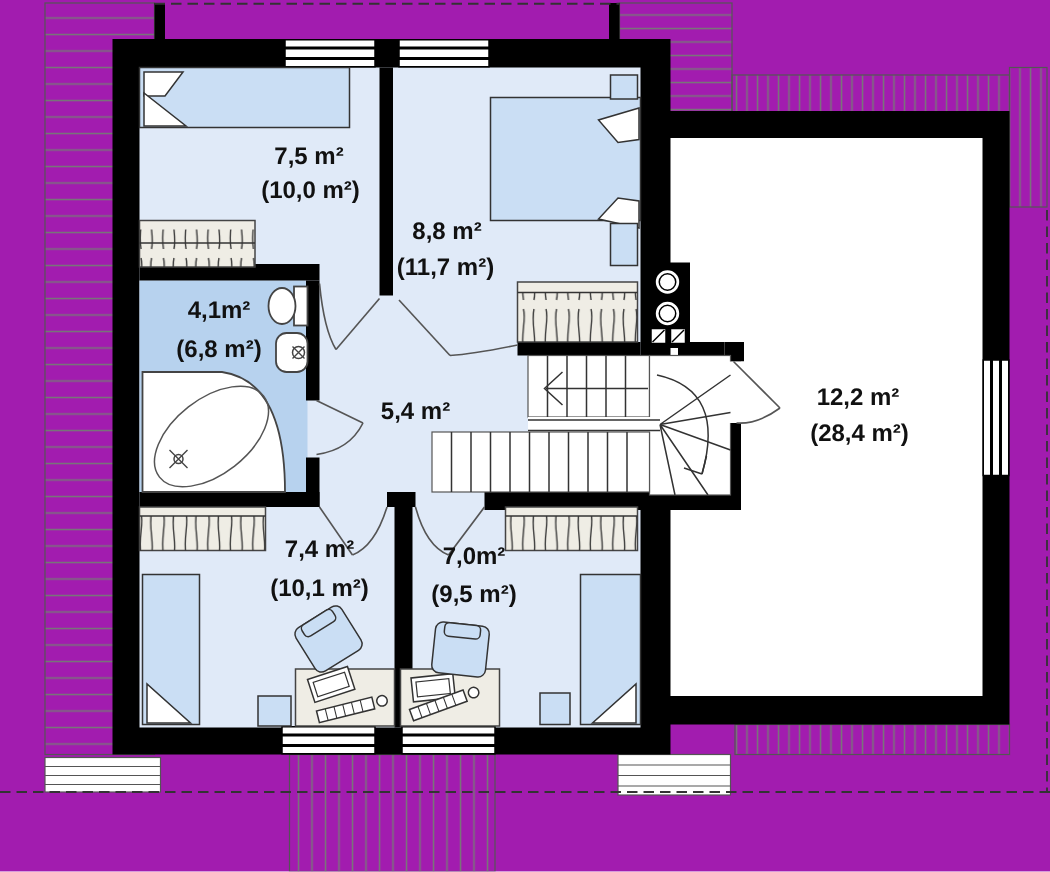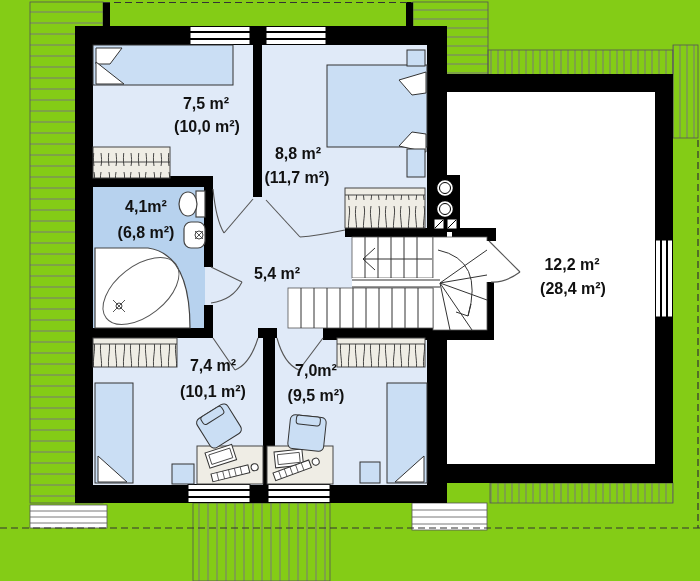--- a/index.html
+++ b/index.html
@@ -1,16 +1,16 @@
 <!DOCTYPE html>
 <html style="--wall: #000000; --room-floor: #e0eaf8; --bathroom-floor: #b7d2ee; --furniture-blue: #cadef4; --furniture-outline: #333333; --cabinet-fill: #efede5; --hatch-line: #777777; --label-text: #111111;"><head>
 <meta charset="utf-8">
 <style>
   html,body{margin:0;padding:0;background:#fff;}
-  #stage{position:relative;width:700px;height:581px;background:#84cc16;overflow:hidden;
+  #stage{position:relative;width:700px;height:581px;background:#a21caf;overflow:hidden;
          font-family:"Liberation Sans",sans-serif;}
   svg{display:block;}
   .wall{fill:var(--wall,#000);}
   .floor{fill:var(--room-floor,#e0eaf8);}
   .bath{fill:var(--bathroom-floor,#b7d2ee);}
   .furn{fill:var(--furniture-blue,#cadef4);stroke:var(--furniture-outline,#333);stroke-width:1;}
   .cab{fill:var(--cabinet-fill,#efede5);stroke:#444;stroke-width:1;}
   .white{fill:#ffffff;}
   .fixture{fill:#ffffff;stroke:#444;stroke-width:1.2;}
   .thin{stroke:#333;stroke-width:1;fill:none;}

